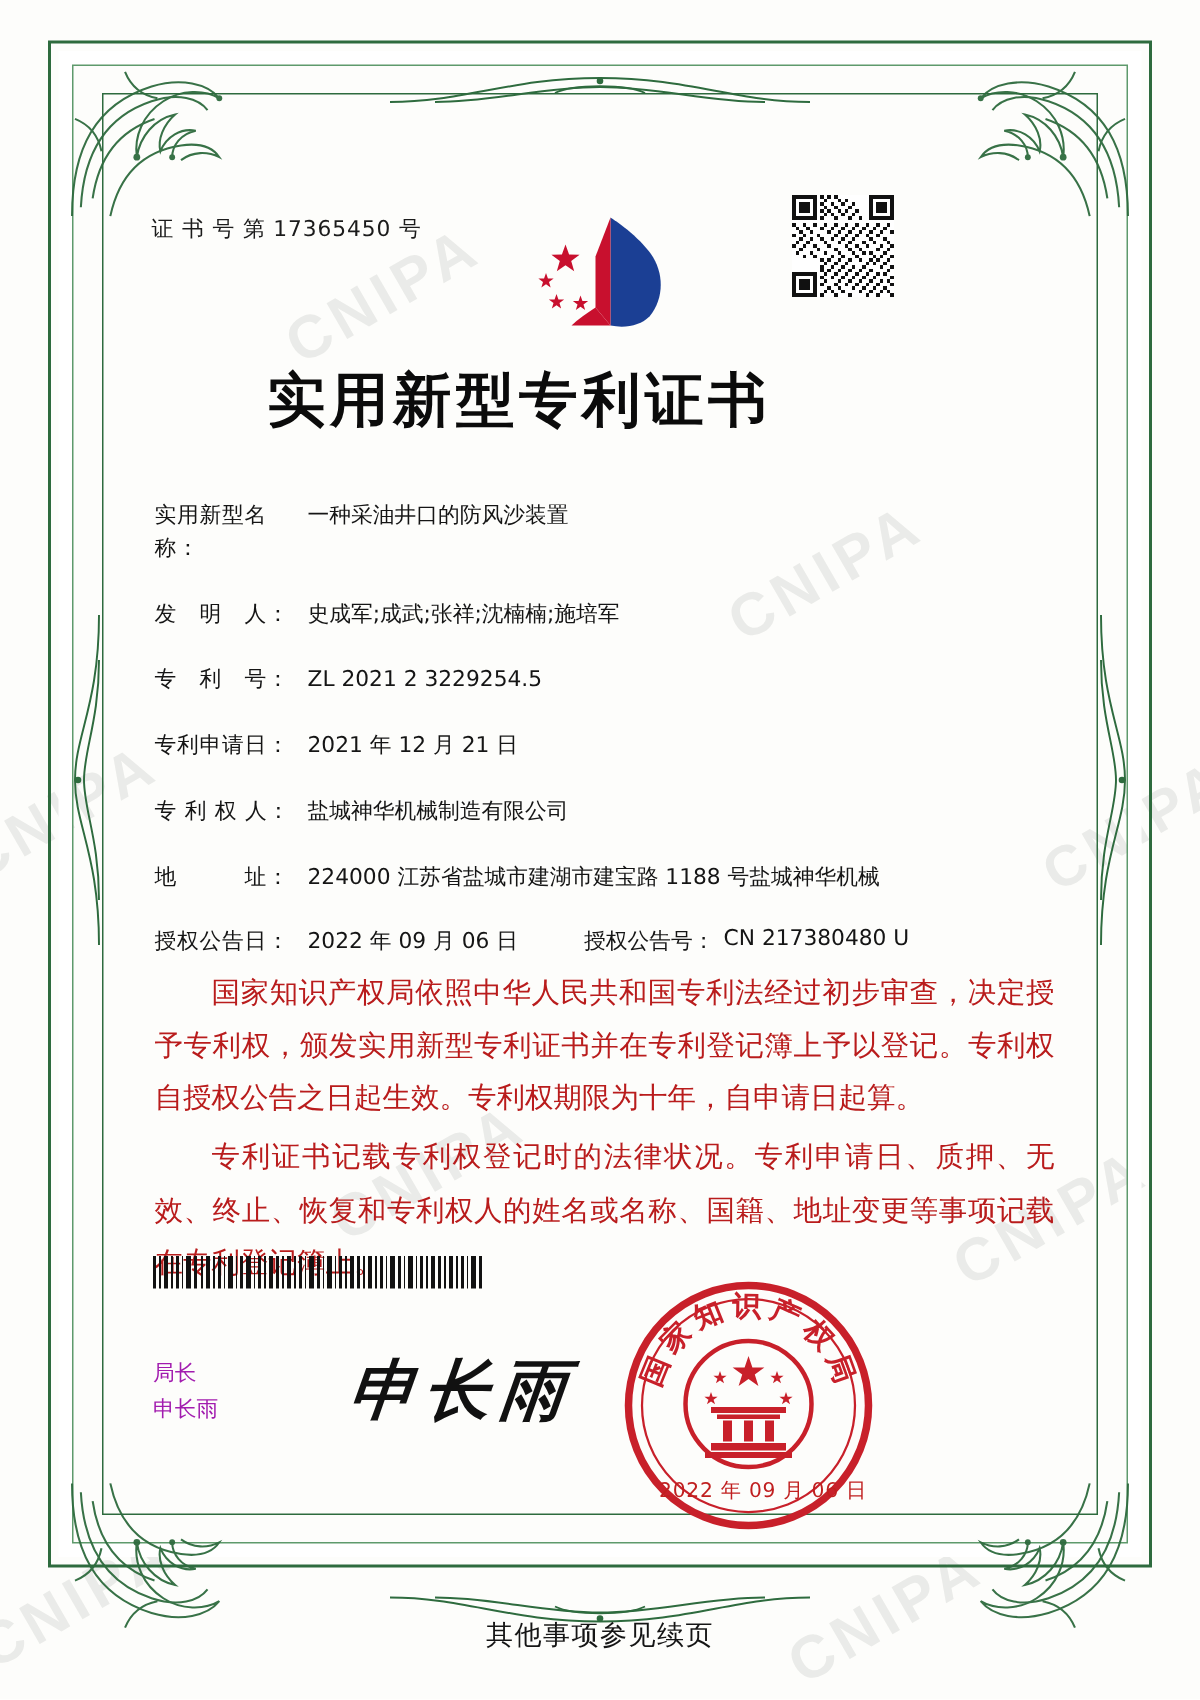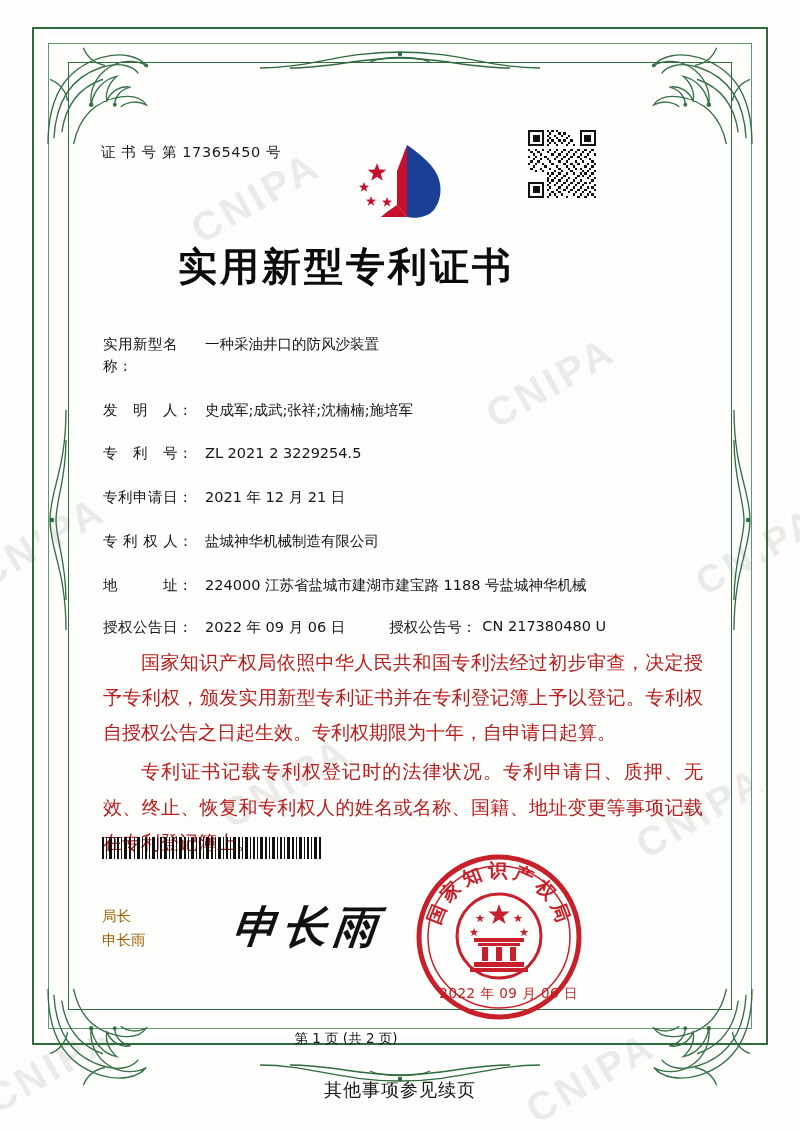--- a/index.html
+++ b/index.html
@@ -182,21 +182,21 @@
     width: 220px; height: 22px;
   }
   .barcode svg { width: 100%; height: 100%; }
 
   
   .sig-label {
     position: absolute;
     left: 34px; top: 843px;
     font-size: 14.5px;
     line-height: 1.65;
-    color: #a16207;
+    color: #a21caf;
   }
   .sig-script {
     position: absolute;
     left: 165px; top: 836px;
     font-size: 44px;
     font-family: "DejaVu Serif", serif;
     font-style: italic;
     font-weight: bold;
     color: #111;
     letter-spacing: 6px;
@@ -709,19 +709,18 @@
         <defs>
           <path id="sealArc" d="M 85,85 m -60,0 a 60,60 0 1,1 120,0" transform="rotate(0 85 85)"></path>
         </defs>
         <text font-size="19" font-weight="bold" fill="#c8202a" font-family="'DejaVu Sans', sans-serif" letter-spacing="5">
           <textPath href="#sealArc" startOffset="6%">国家知识产权局</textPath>
         </text>
       </svg>
     </div>
     <div class="seal-date">2022 年 09 月 06 日</div>
 
-    <div class="page-no">第 1 页 (共 2 页)</div>
 
   </div>
 
   <div class="footnote">其他事项参见续页</div>
 
 </div>
 
 </body></html>

